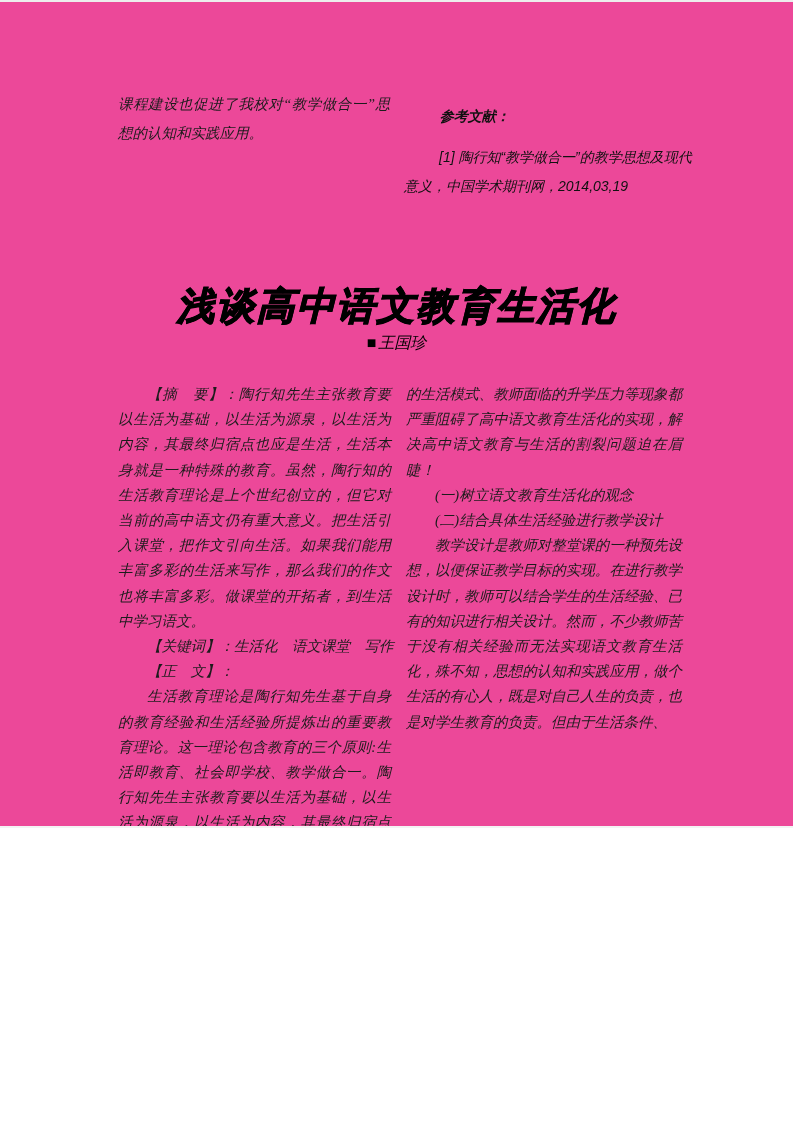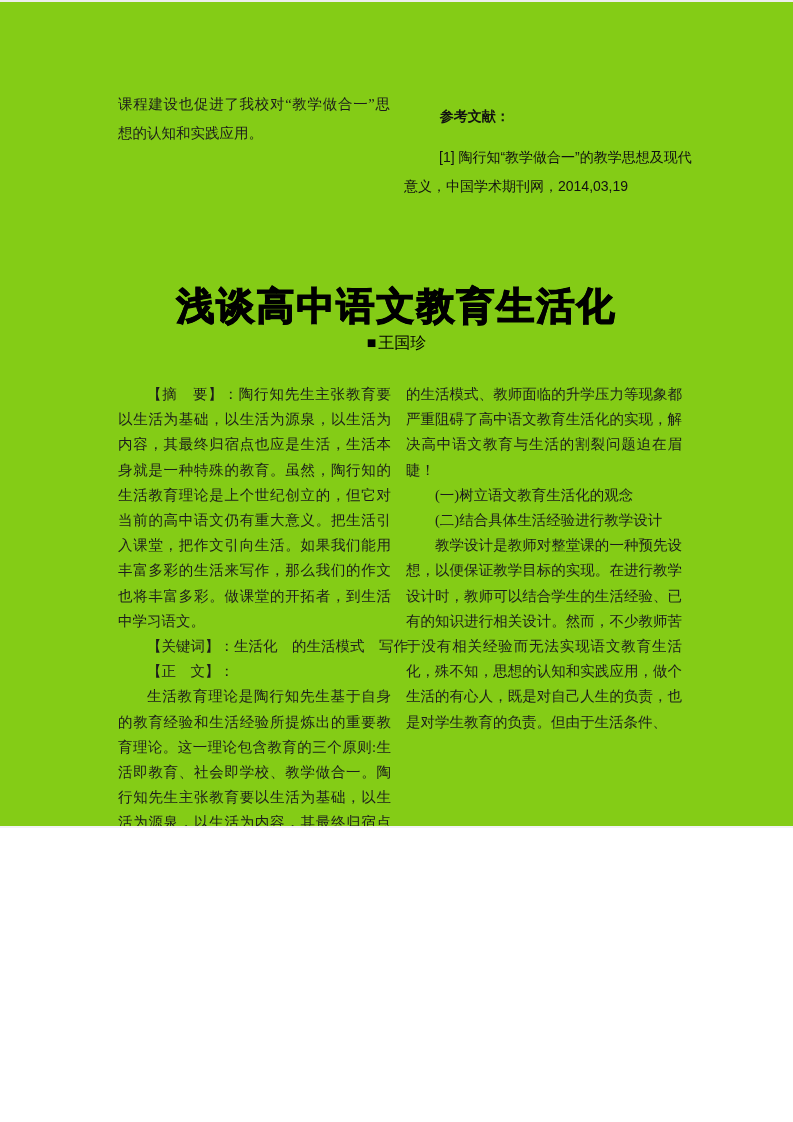--- a/index.html
+++ b/index.html
@@ -1,19 +1,20 @@
 <!DOCTYPE html>
 <html><head>
 <meta charset="utf-8">
 <style>
   html,body { margin:0; padding:0; background:#ffffff; }
   .page {
-    position:relative; width:793px; height:828px; background:#84cc16;
+    position:relative; width:793px; height:828px; background:#ec4899;
     font-family:"Liberation Serif","DejaVu Serif",serif; color:#1c1c1c;
     overflow:hidden;
+    font-style:italic;
   }
   .scan-edge { position:absolute; left:0; right:0; height:2px; background:#ededed; }
   .scan-edge.top { top:0; }
   .scan-edge.bottom { bottom:0; background:#f3f3f3; }
 
   
   .prev-article {
     position:absolute; left:118px; top:90px; width:272px;
     font-size:14.5px; line-height:29px; text-align:justify;
   }
@@ -85,21 +86,21 @@
   </div>
 
   <h1 class="title">浅谈高中语文教育生活化</h1>
 
   <div class="author">
     <span class="marker">■</span><span>王国珍</span>
   </div>
 
   <div class="col col-left">
     <p><span>【摘　要】：</span><span>陶行知先生主张教育要以生活为基础，以生活为源泉，以生活为内容，其最终归宿点也应是生活，生活本身就是一种特殊的教育。虽然，陶行知的生活教育理论是上个世纪创立的，但它对当前的高中语文仍有重大意义。把生活引入课堂，把作文引向生活。如果我们能用丰富多彩的生活来写作，那么我们的作文也将丰富多彩。做课堂的开拓者，到生活中学习语文。</span></p>
-    <p class="nowrap"><span>【关键词】：</span><span>生活化　的生活模式　写作</span></p>
+    <p class="nowrap"><span>【关键词】：</span><span>生活化　语文课堂　写作</span></p>
     <p>【正　文】：</p>
     <p>生活教育理论是陶行知先生基于自身的教育经验和生活经验所提炼出的重要教育理论。这一理论包含教育的三个原则:生活即教育、社会即学校、教学做合一。陶行知先生主张教育要以生活为基础，以生活为源泉，以生活为内容，其最终归宿点也应是生活，生活本身就是一种特殊的教育。虽然，陶行知的生活教育理论是上个世纪创立的，但它对当前的高中语文仍有重大意义，本文就试从陶行知的生活教育理论对推进高中语文教育生活化的启示做一个简单阐述。</p>
     <p class="sec-heading">一、做生活的有心人，在进行教学设计时</p>
   </div>
 
   <div class="col col-right">
     <p class="no-indent">的生活模式、教师面临的升学压力等现象都严重阻碍了高中语文教育生活化的实现，解决高中语文教育与生活的割裂问题迫在眉睫！</p>
     <p>(一)树立语文教育生活化的观念</p>
     <p>(二)结合具体生活经验进行教学设计</p>
     <p>教学设计是教师对整堂课的一种预先设想，以便保证教学目标的实现。在进行教学设计时，教师可以结合学生的生活经验、已有的知识进行相关设计。然而，不少教师苦于没有相关经验而无法实现语文教育生活化，殊不知，思想的认知和实践应用，做个生活的有心人，既是对自己人生的负责，也是对学生教育的负责。但由于生活条件、</p>

